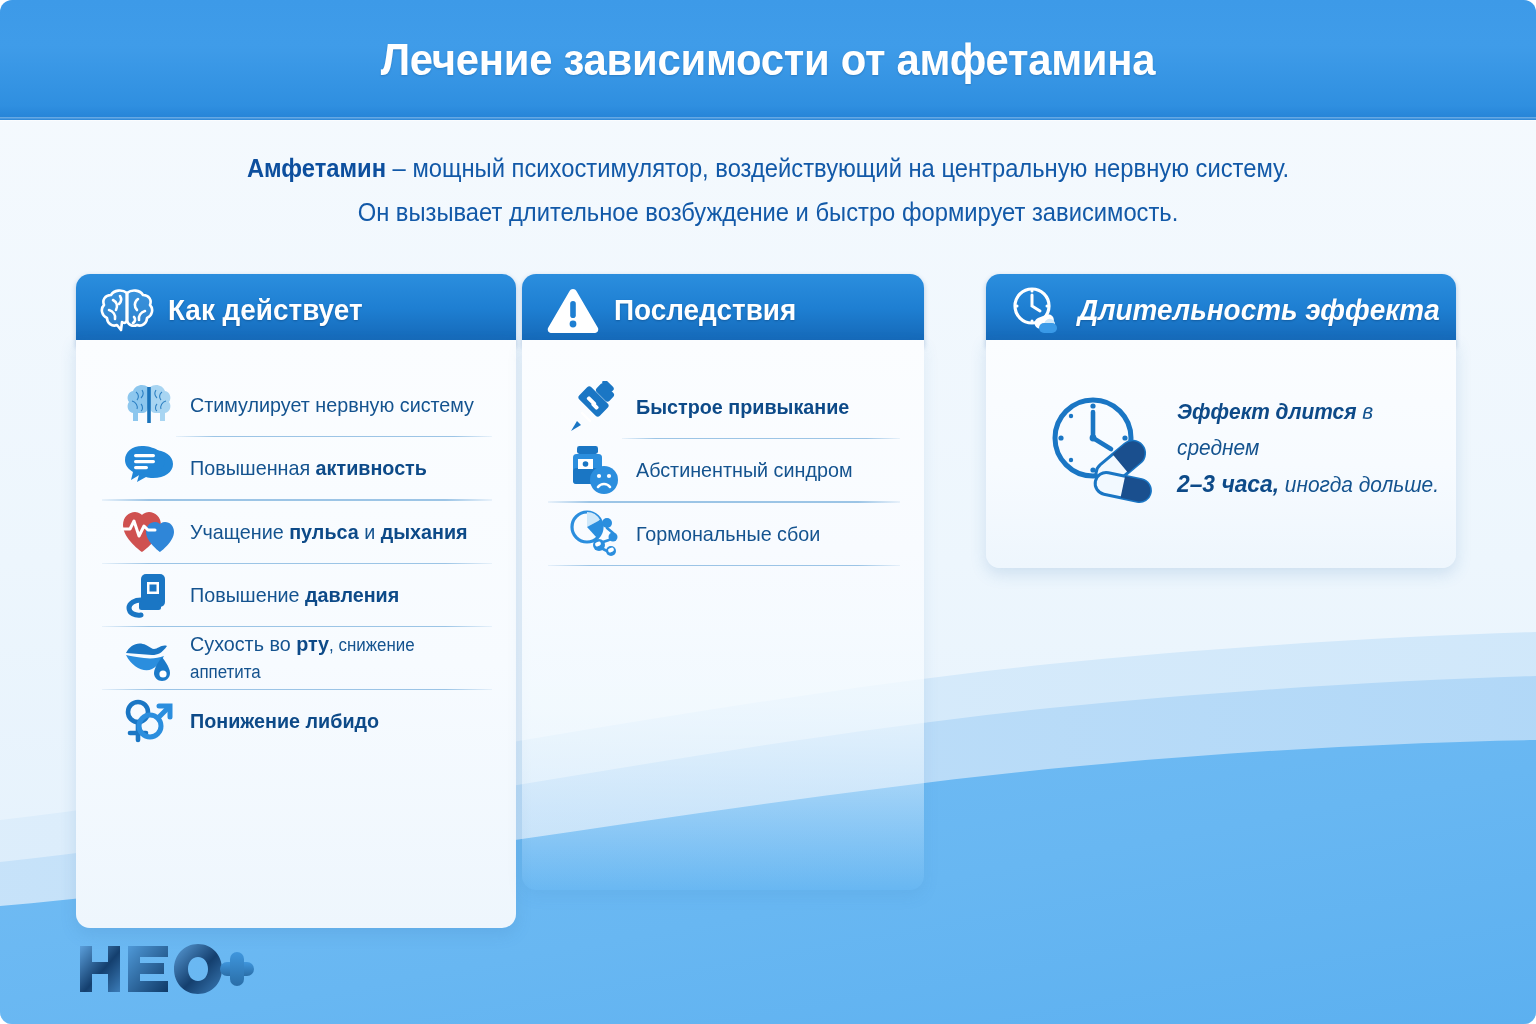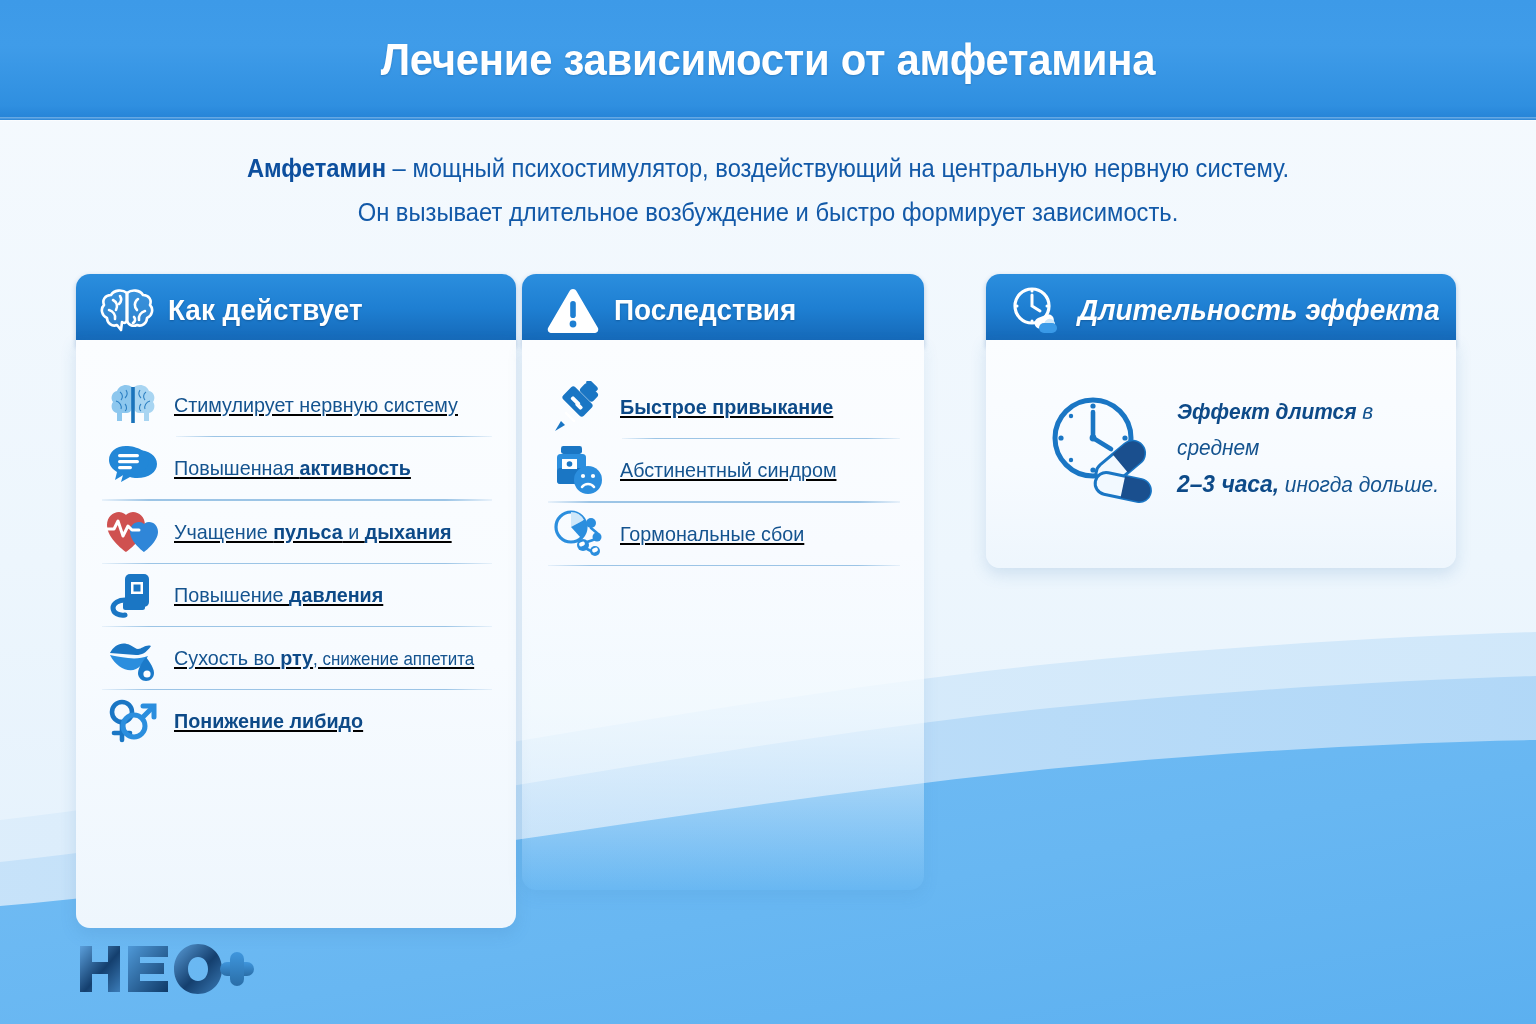--- a/index.html
+++ b/index.html
@@ -11,20 +11,21 @@
     overflow:hidden;
     position:relative;
   }
 
   
   #stage {
     position:absolute; left:0; top:0;
     width:1536px; height:1024px;
     overflow:hidden;
     background:linear-gradient(180deg,#f4f9fe 0%, #eaf4fd 45%, #e3f0fc 100%);
+    border-radius:12px;
   }
 
   
   .bg-waves { position:absolute; left:0; top:0; width:1536px; height:1024px; z-index:0; }
 
   
   .titlebar {
     position:absolute; left:0; top:0; width:1536px; height:120px;
     background:linear-gradient(180deg,#3d9ae8 0%, #3f9ce9 38%, #2f8fe0 88%, #2482d6 100%);
     z-index:5;
@@ -98,23 +99,22 @@
     text-align:center;
   }
   
   #card3 { left:986px; top:274px; width:470px; height:294px;font-style:italic; }
   #card3 .body { height:228px; }
 
   
   .rows { position:absolute; left:0; top:0; width:100%; }
   .row {
     display:flex; align-items:center;
-    padding-left:28px; padding-right:14px;
+    padding-left:44px; padding-right:14px;
     position:relative;
-    text-decoration:underline;
   }
   .row .ricon { flex:0 0 auto; width:58px; height:58px; display:flex; align-items:center; justify-content:center; }
   .row .rtext {
     margin-left:12px; color:#14538f;
     font-size:21px; line-height:26px;
     transform:scaleX(.94); transform-origin:left center;
   }
   .row .rtext b { font-weight:bold; color:#0d4a88; }
   .row .rtext .sm { font-size:18px; }
   .sep {

